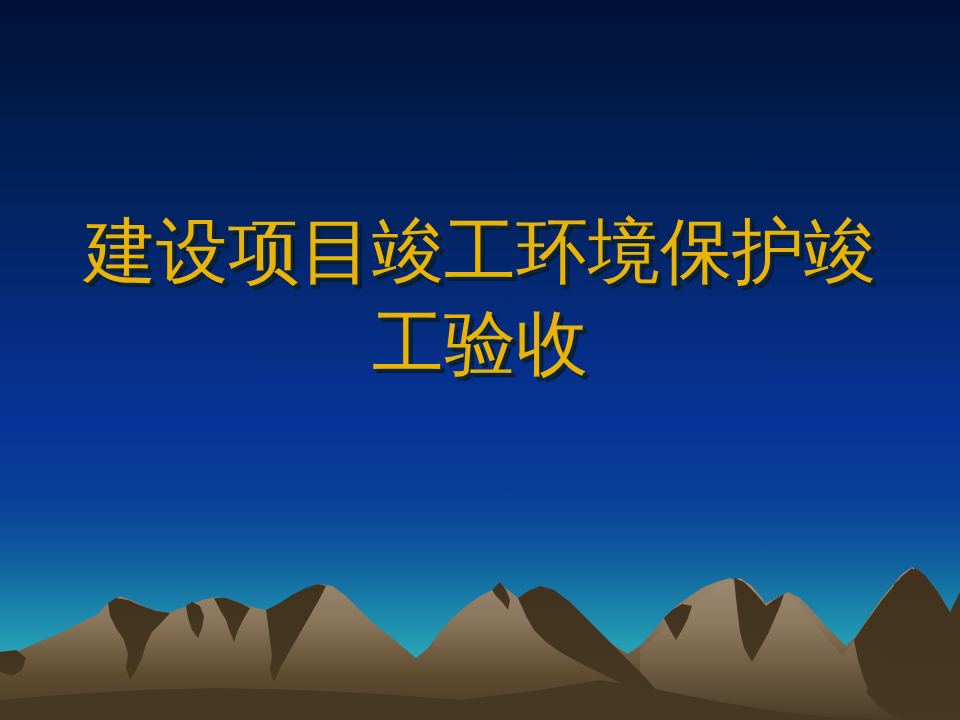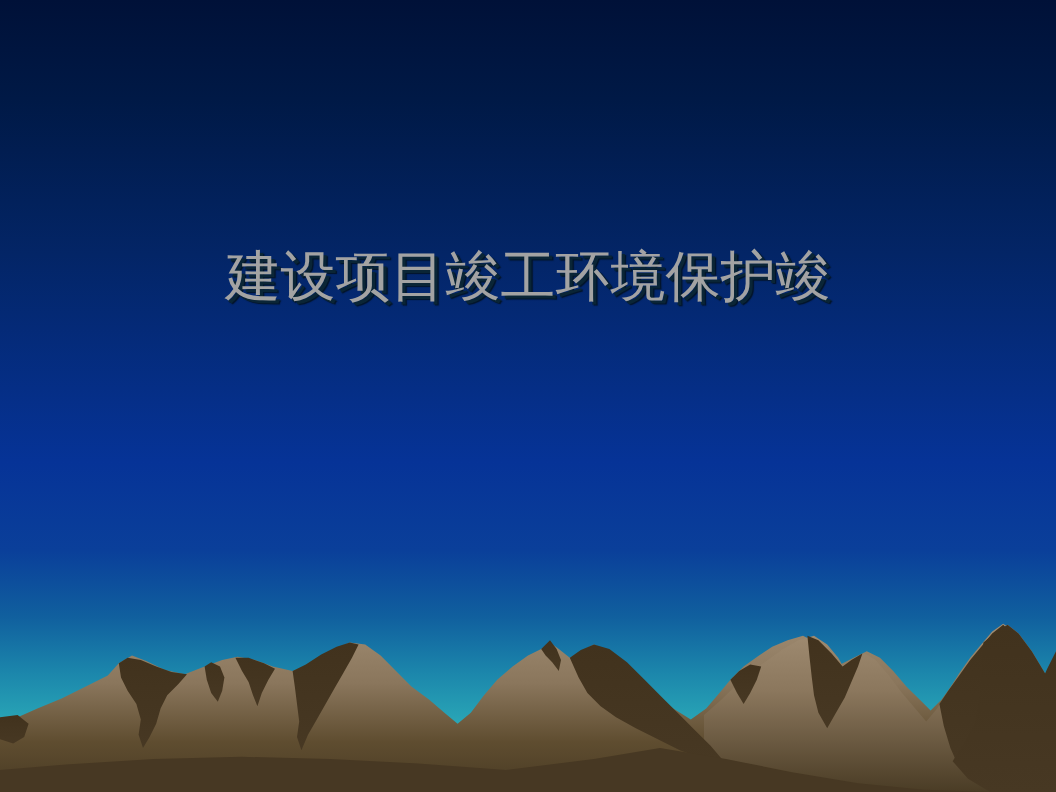--- a/index.html
+++ b/index.html
@@ -60,25 +60,25 @@
 
   
   #title-block {
     position: absolute;
     left: 55px;
     top: 205px;
     width: 850px;
     text-align: center;
   }
   .title-line {
-    font-size: 50px;
+    font-size: 72px;
     line-height: 92px;
     letter-spacing: 0px;
     font-weight: 400;
-    color: #a3a3a3;
+    color: #eab308;
     text-shadow:
        3px  3px 0 #0a2536,
        4px  4px 1px rgba(3,16,28,.85);
     white-space: nowrap;
   }
 </style>
 </head>
 <body>
 
 <div id="slide">
@@ -176,15 +176,16 @@
 
       <path fill="#473823" d="
         M0,160 L60,155 L140,150 L220,148 L300,150 L380,154 L460,160
         L540,150 L600,140 L660,150 L720,162 L780,172 L840,178 L900,180
         L960,180 L960,180 L0,180 Z"></path>
     </svg>
   </div>
 
   <div id="title-block">
     <div class="title-line">建设项目竣工环境保护竣</div>
+    <div class="title-line">工验收</div>
   </div>
 
 </div>
 
 </body></html>

